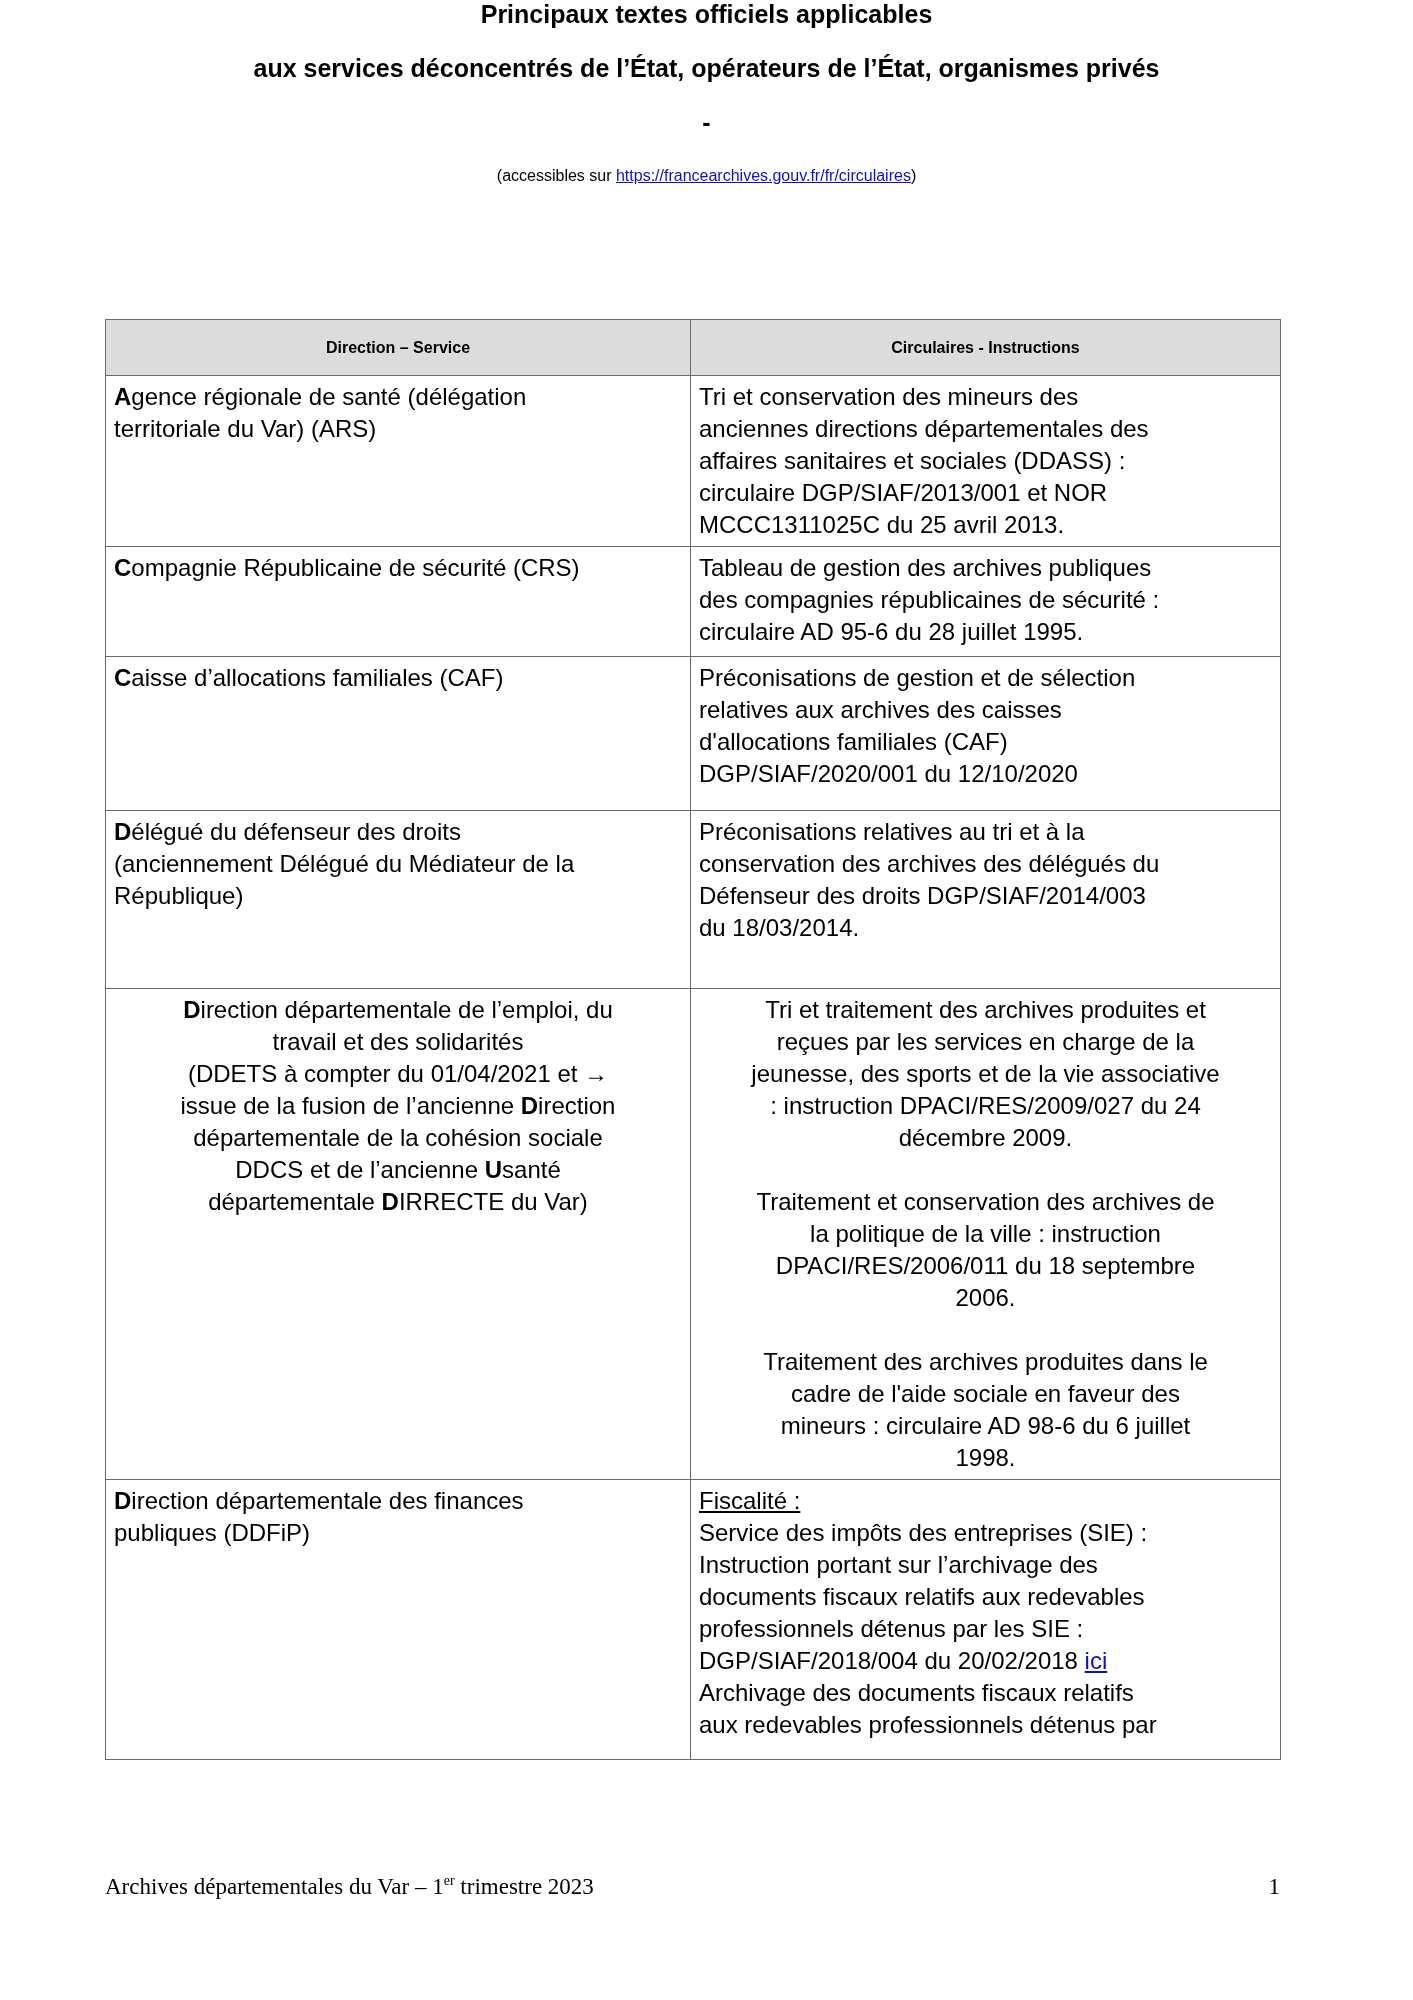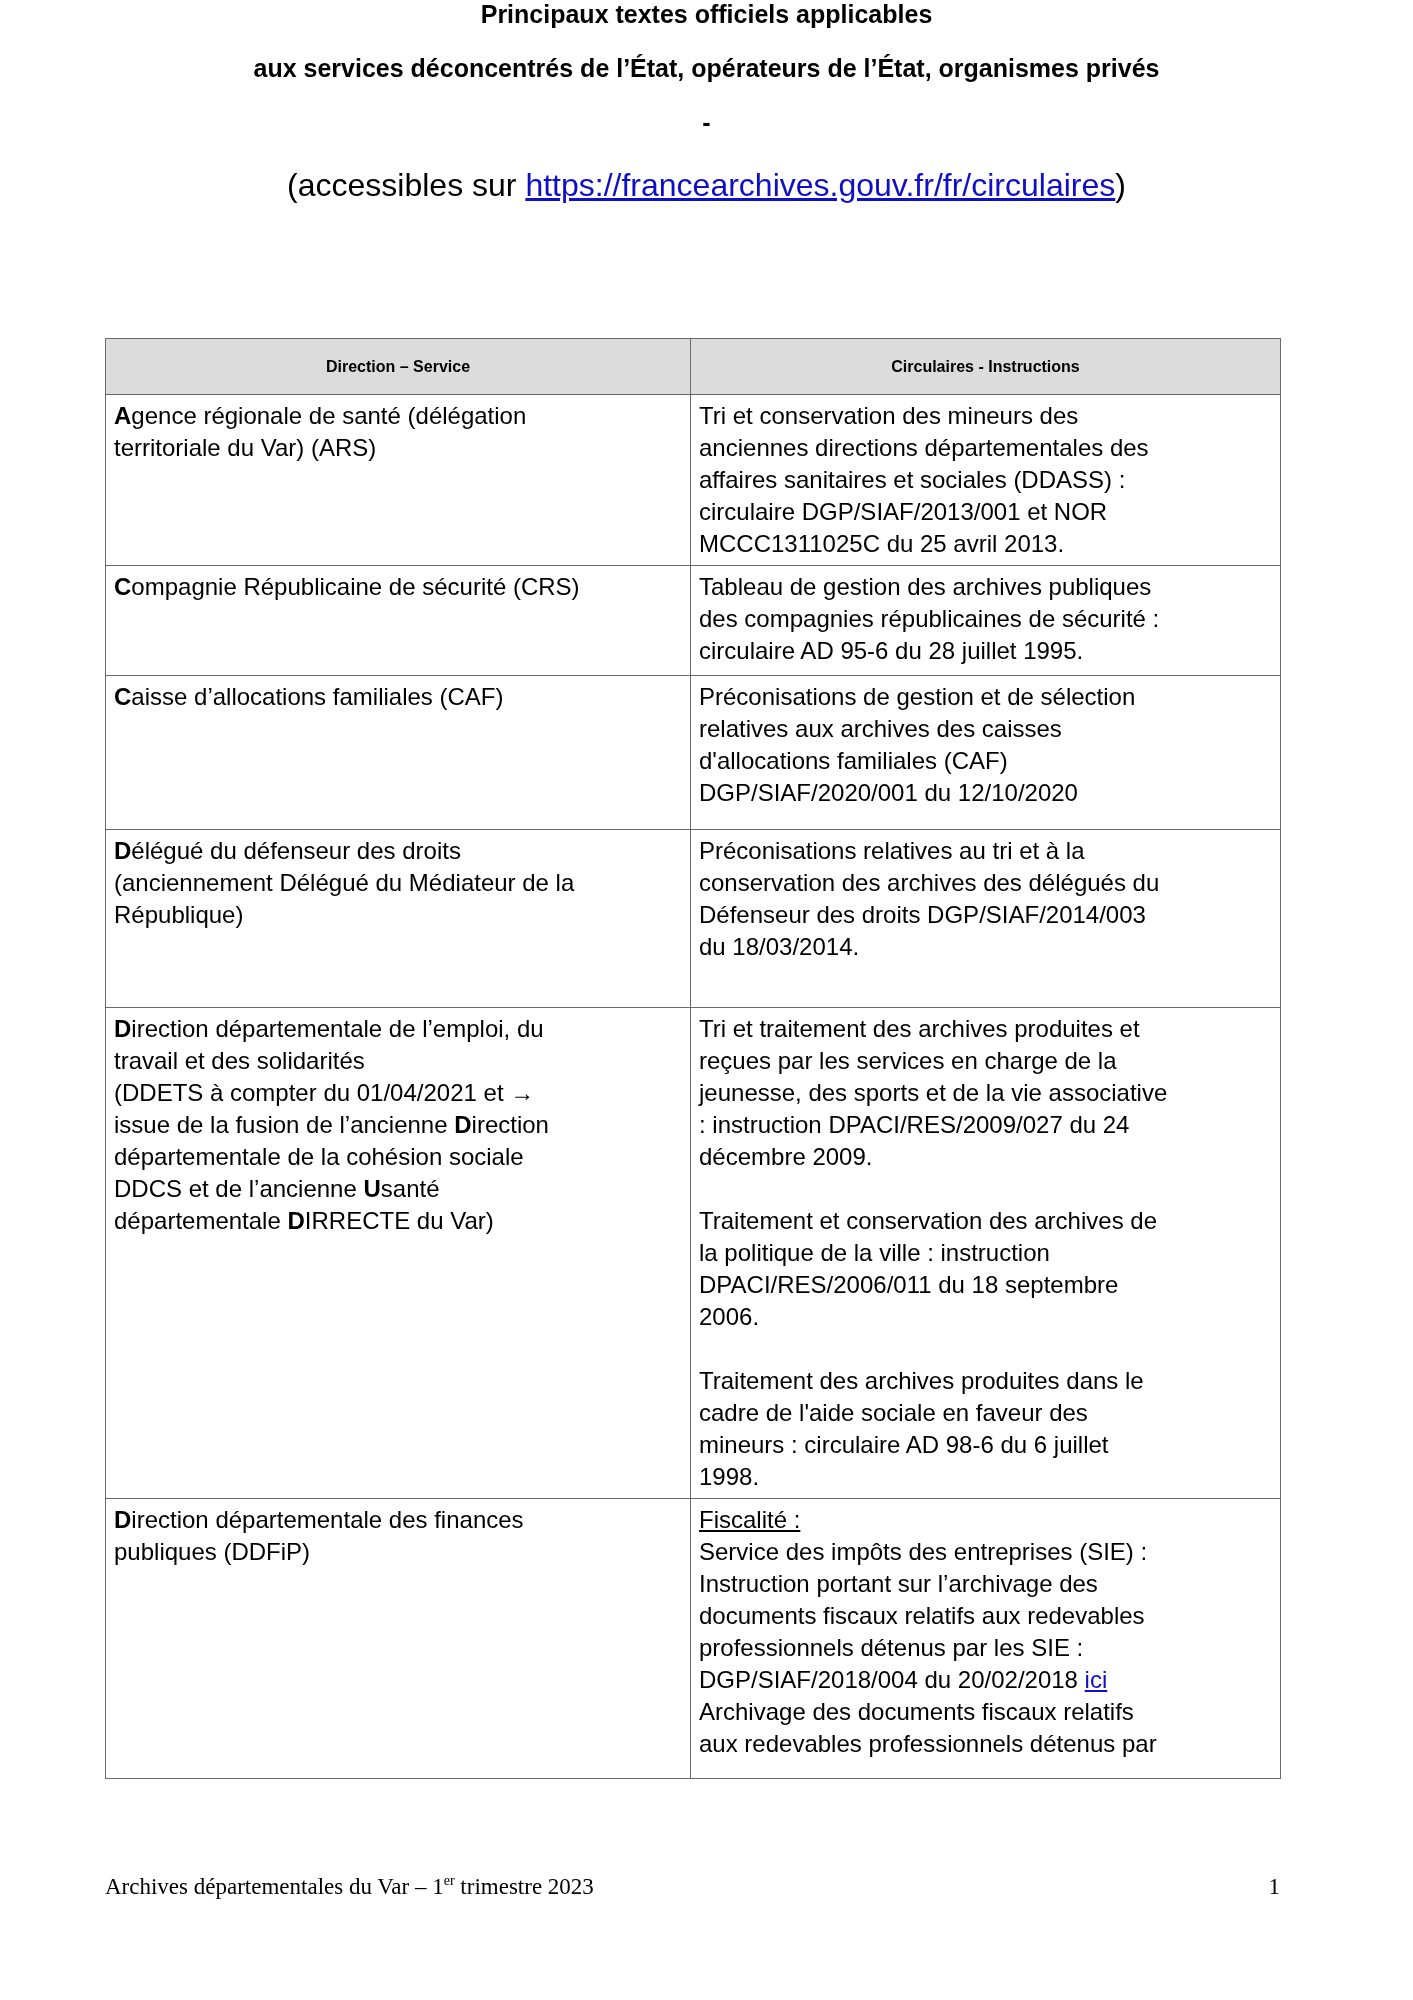--- a/index.html
+++ b/index.html
@@ -9,21 +9,21 @@
     background: #ffffff;
     color: #000000;
     font-family: "Liberation Sans", sans-serif;
   }
   .page { position: relative; width: 1413px; height: 2000px; overflow: hidden; }
 
   .titles { text-align: center; }
   .t1 { font-size: 25px; font-weight: bold; margin: 0 0 22px 0; }
   .t2 { font-size: 25px; font-weight: bold; line-height: 35px; margin: 0 0 22px 0; }
   .dash { font-size: 25px; font-weight: bold; margin: 0 0 30px 0; }
-  .linkline { font-size: 32px; margin: 8px; }
+  .linkline { font-size: 16px; margin: 8px; }
   a.url, .lnk {
     color: #0f0fc8;
     text-decoration: underline;
     cursor: pointer;
   }
 
   table.main {
     border-collapse: collapse;
     table-layout: fixed;
     margin: 134px 0 0 105px;
@@ -42,21 +42,21 @@
     font-size: 16px;
     font-weight: bold;
   }
   td { font-size: 24px; line-height: 32px; }
   col.c1 { width: 585px; }
   col.c2 { width: 590px; }
   tbody tr:nth-child(1) { height: 170px; }
   tbody tr:nth-child(2) { height: 110px; }
   tbody tr:nth-child(3) { height: 154px; }
   tbody tr:nth-child(4) { height: 178px; }
-  tbody tr:nth-child(5) { height: 490px; }
+  tbody tr:nth-child(5) { height: 490px; text-align: center; }
   tbody tr:nth-child(6) { height: 280px; }
 
   .tl { white-space: nowrap; min-height: 32px; }
   .b { font-weight: bold; }
   .u { text-decoration: underline; }
 
   .footer {
     position: absolute;
     left: 105px;
     top: 1874px;

